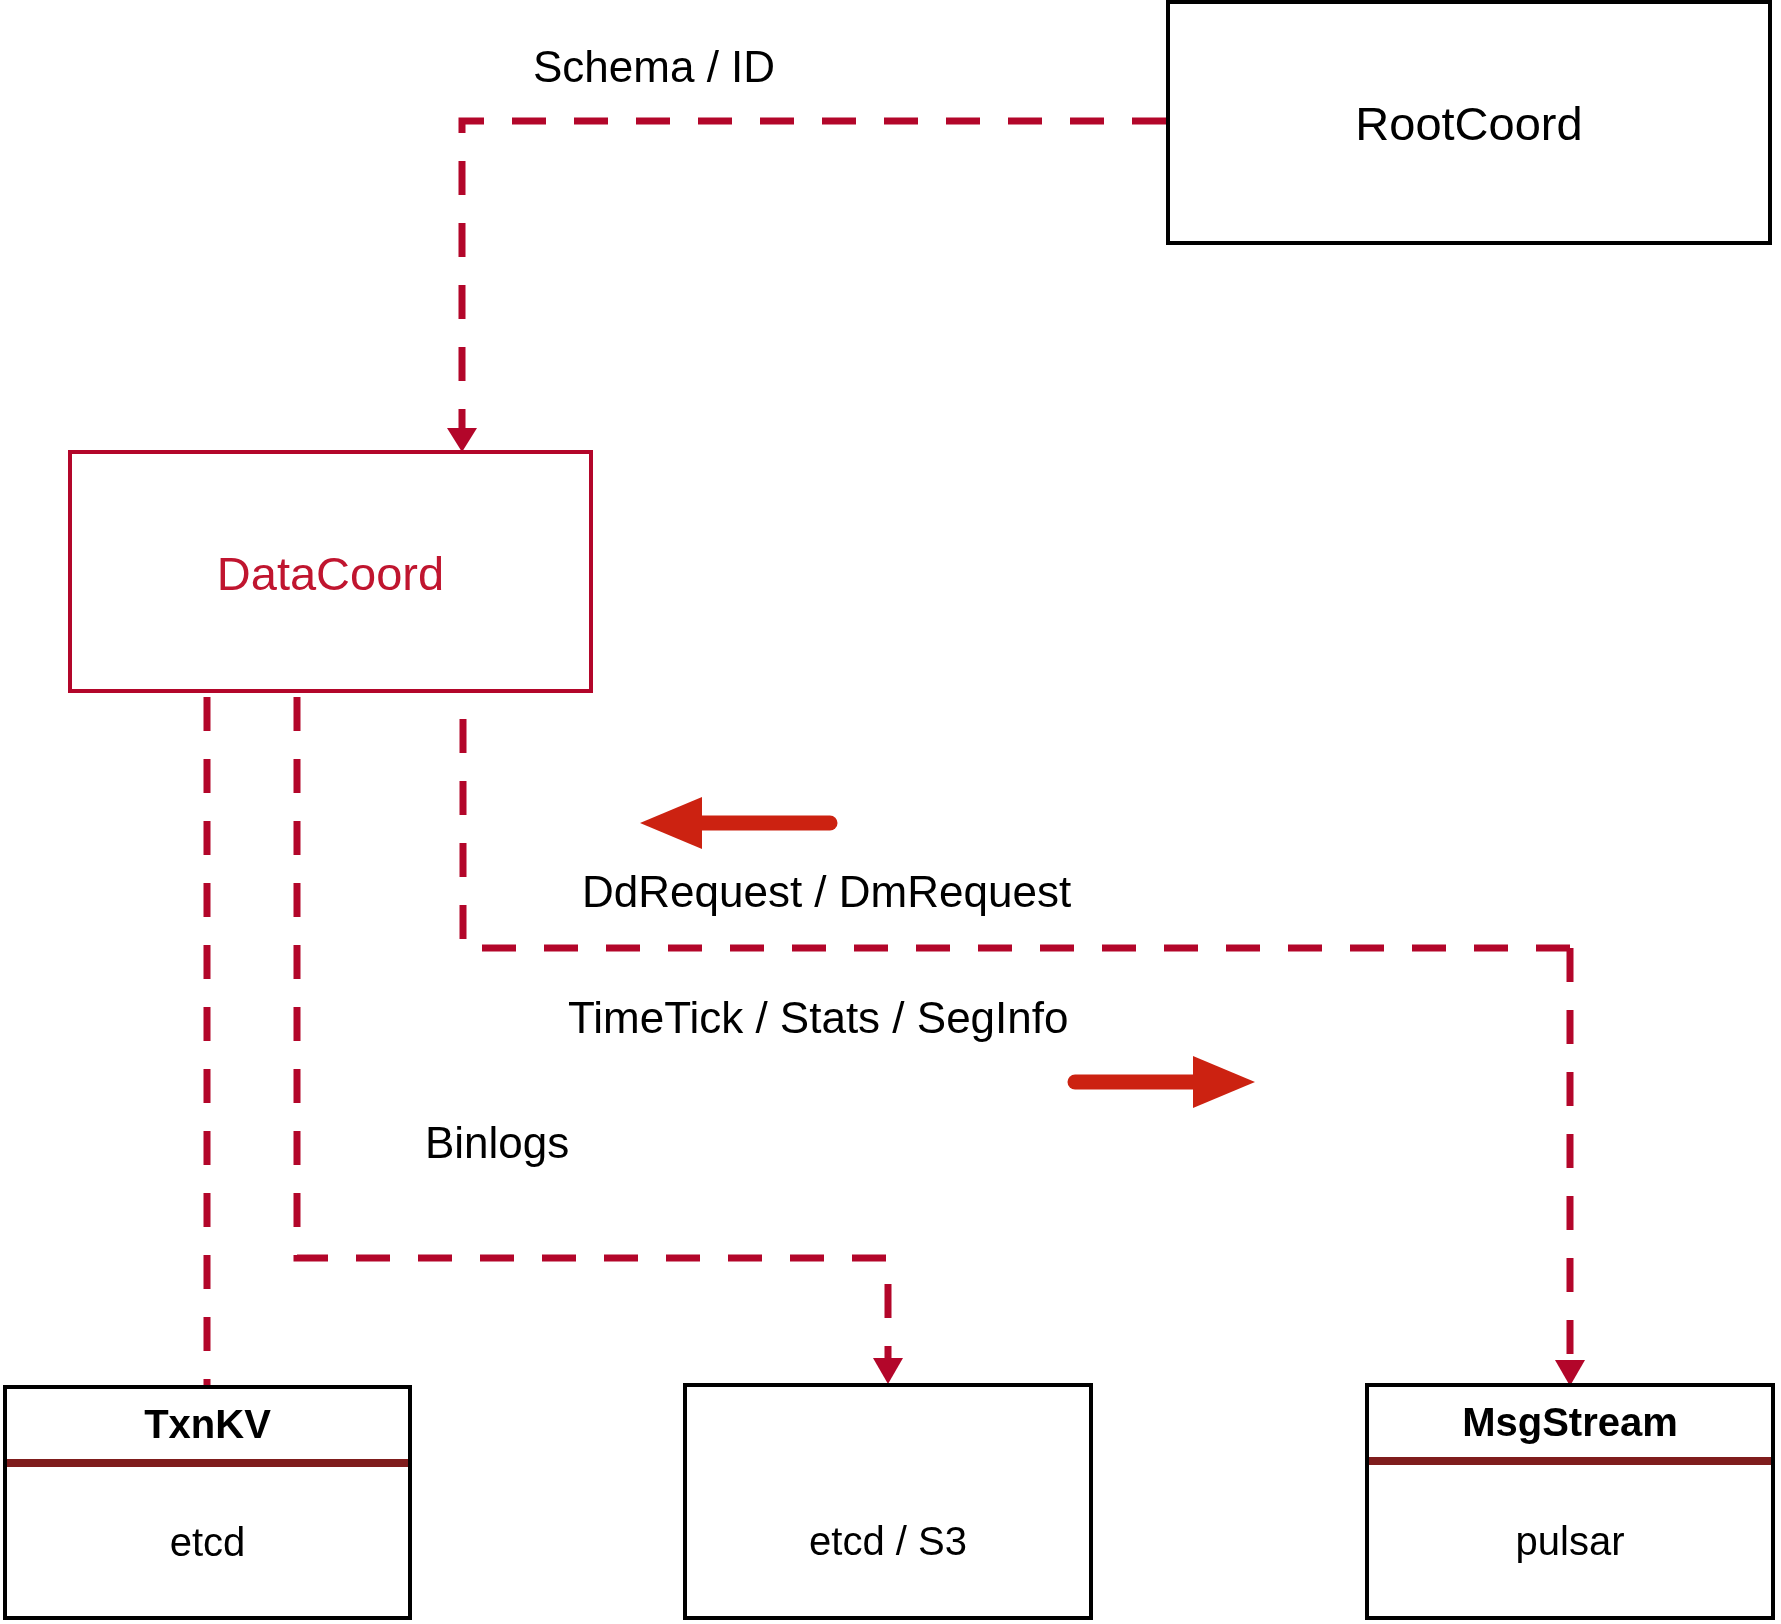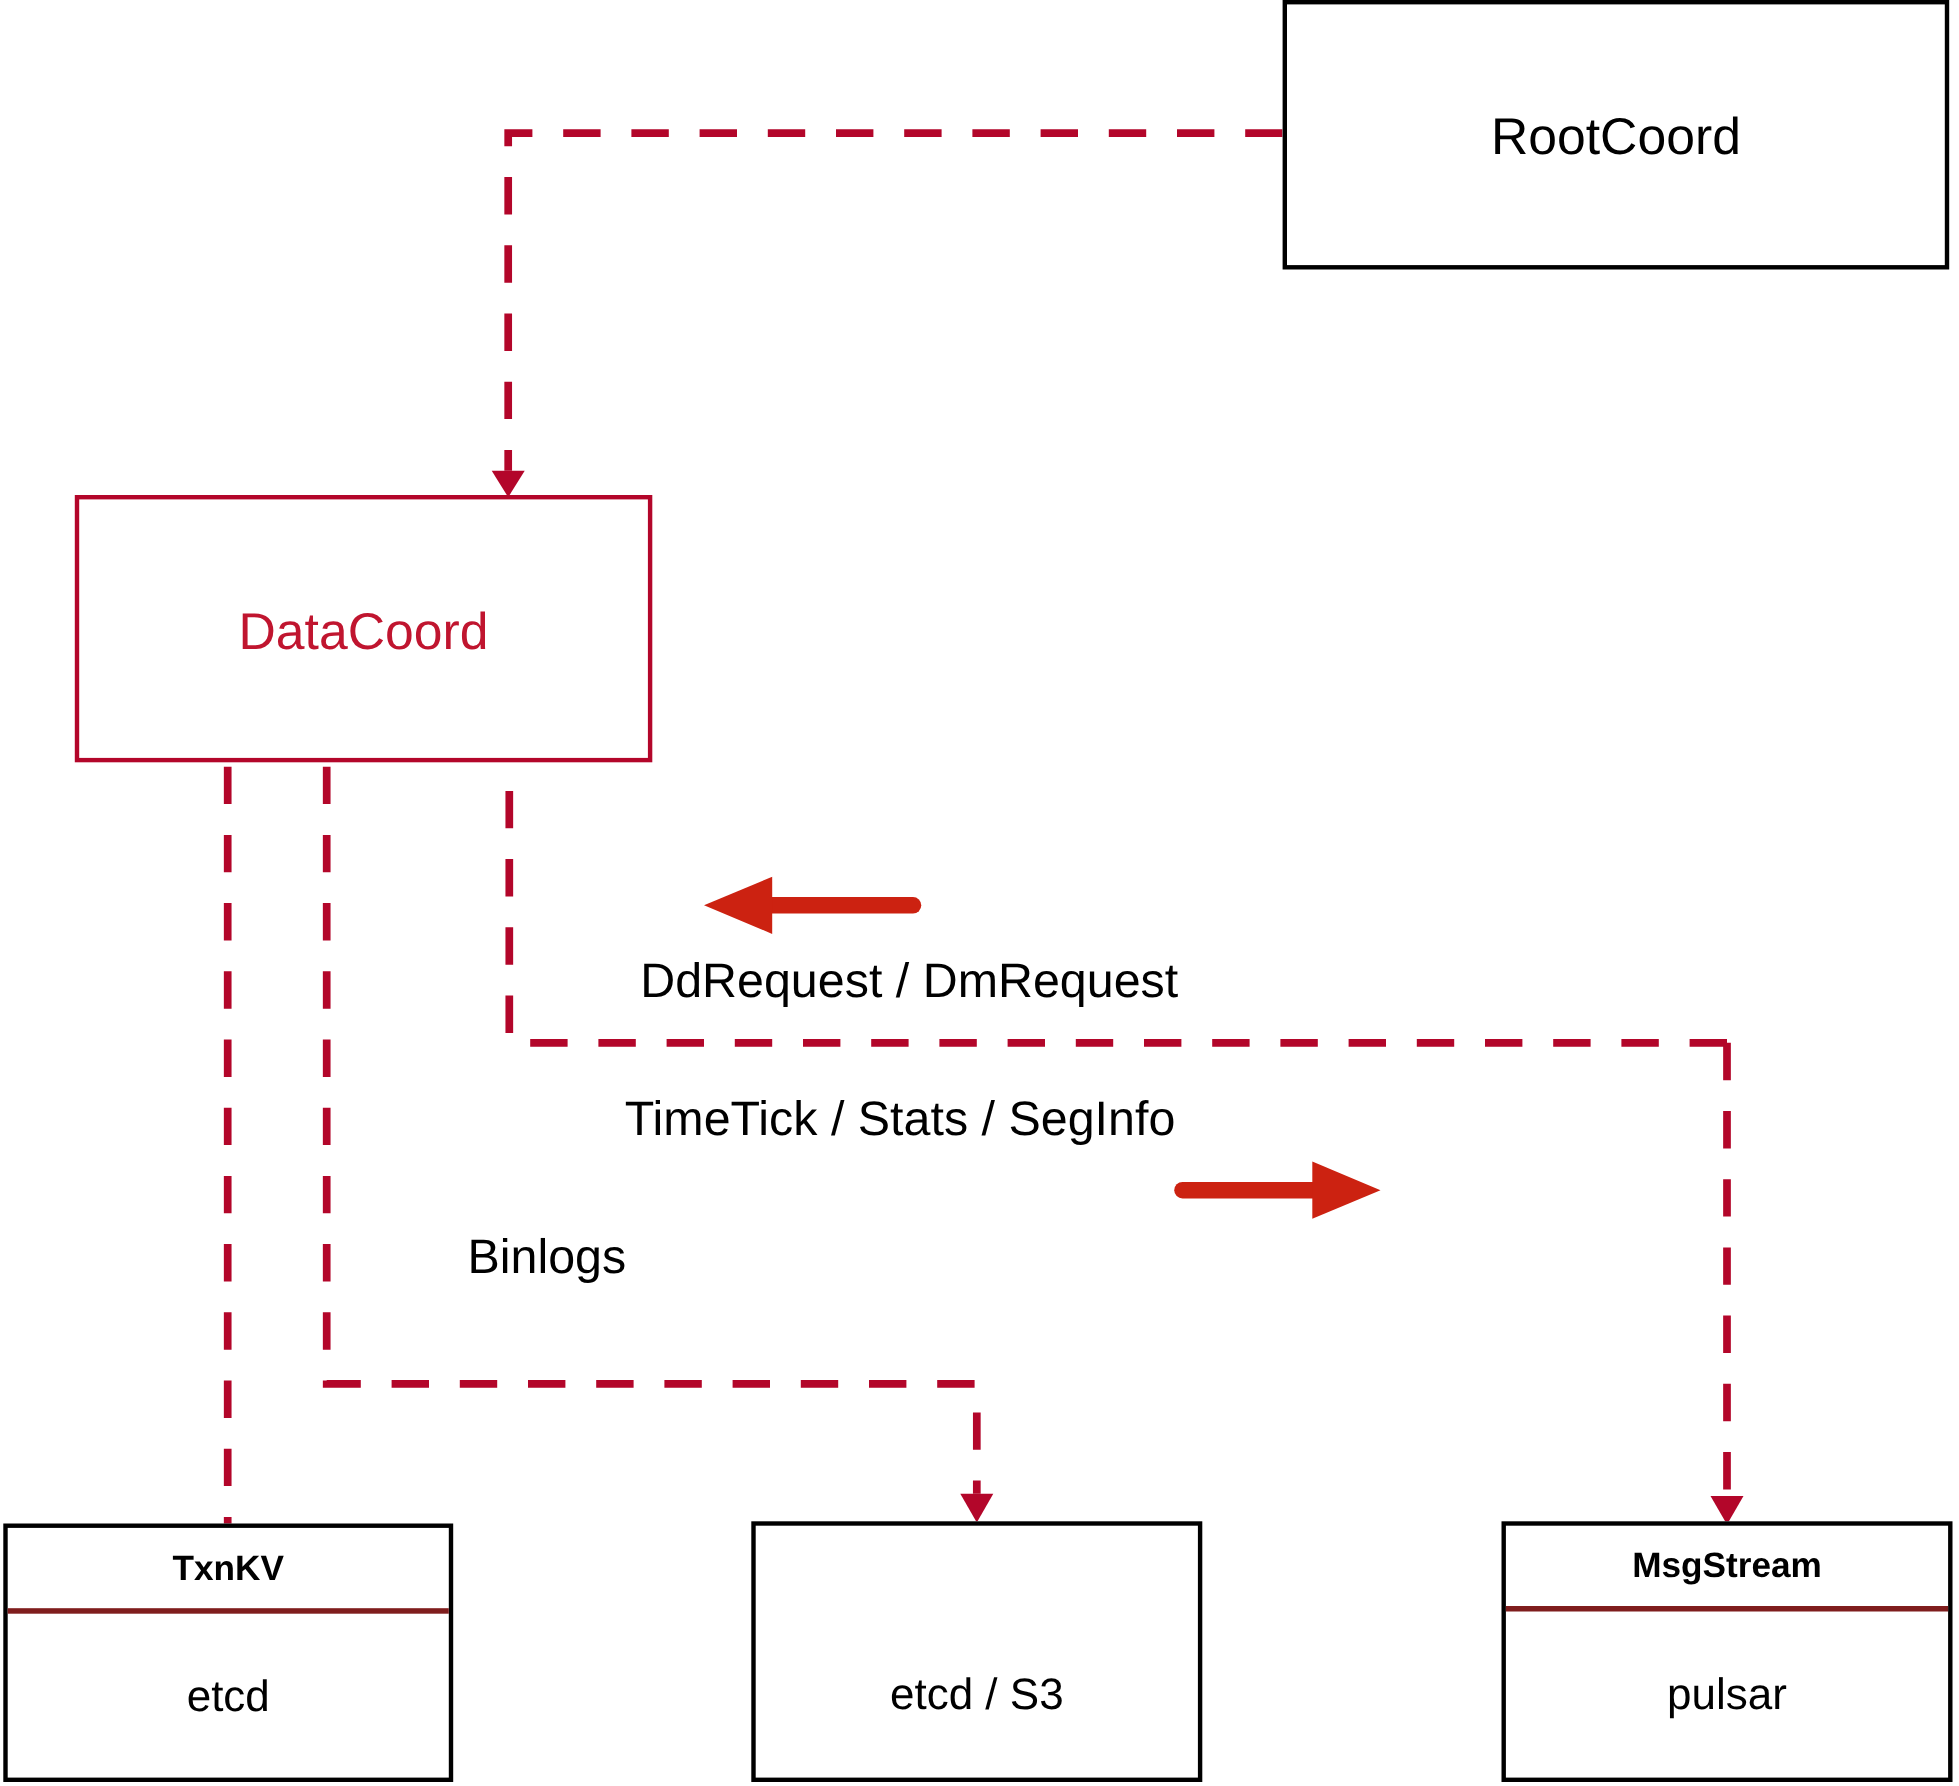--- a/index.html
+++ b/index.html
@@ -51,24 +51,24 @@
     font-weight: normal;
     white-space: nowrap;
   }
   .split-head {
     position: absolute;
     left: 0;
     right: 0;
     display: flex;
     align-items: center;
     justify-content: center;
-    font-size: 32px;
+    font-size: 40px;
     font-weight: bold;
     color: #000000;
-    border-bottom: 5px solid #7f1d1d;
+    border-bottom: 8px solid #7f1d1d;
     box-sizing: border-box;
   }
   .split-body {
     position: absolute;
     left: 0;
     right: 0;
     display: flex;
     flex-direction: column;
     align-items: center;
     justify-content: center;
@@ -148,20 +148,21 @@
     <div class="split-body" style="top:78px; height:151px;">
       <span>etcd / S3</span>
     </div>
   </div>
 
   <div class="node-box black-box" style="left:1365px; top:1383px; width:410px; height:237px;">
     <div class="split-head" style="top:0px; height:78px;">MsgStream</div>
     <div class="split-body" style="top:78px; height:151px;">pulsar</div>
   </div>
 
+  <div class="edge-label" style="left:533px; top:42px;">Schema / ID</div>
 
   <div class="edge-label" style="left:582px; top:867px;">DdRequest / DmRequest</div>
 
   <div class="edge-label" style="left:568px; top:993px;">TimeTick / Stats / SegInfo</div>
 
   <div class="edge-label" style="left:425px; top:1118px;">Binlogs</div>
 
 </div>
 
 </body></html>

